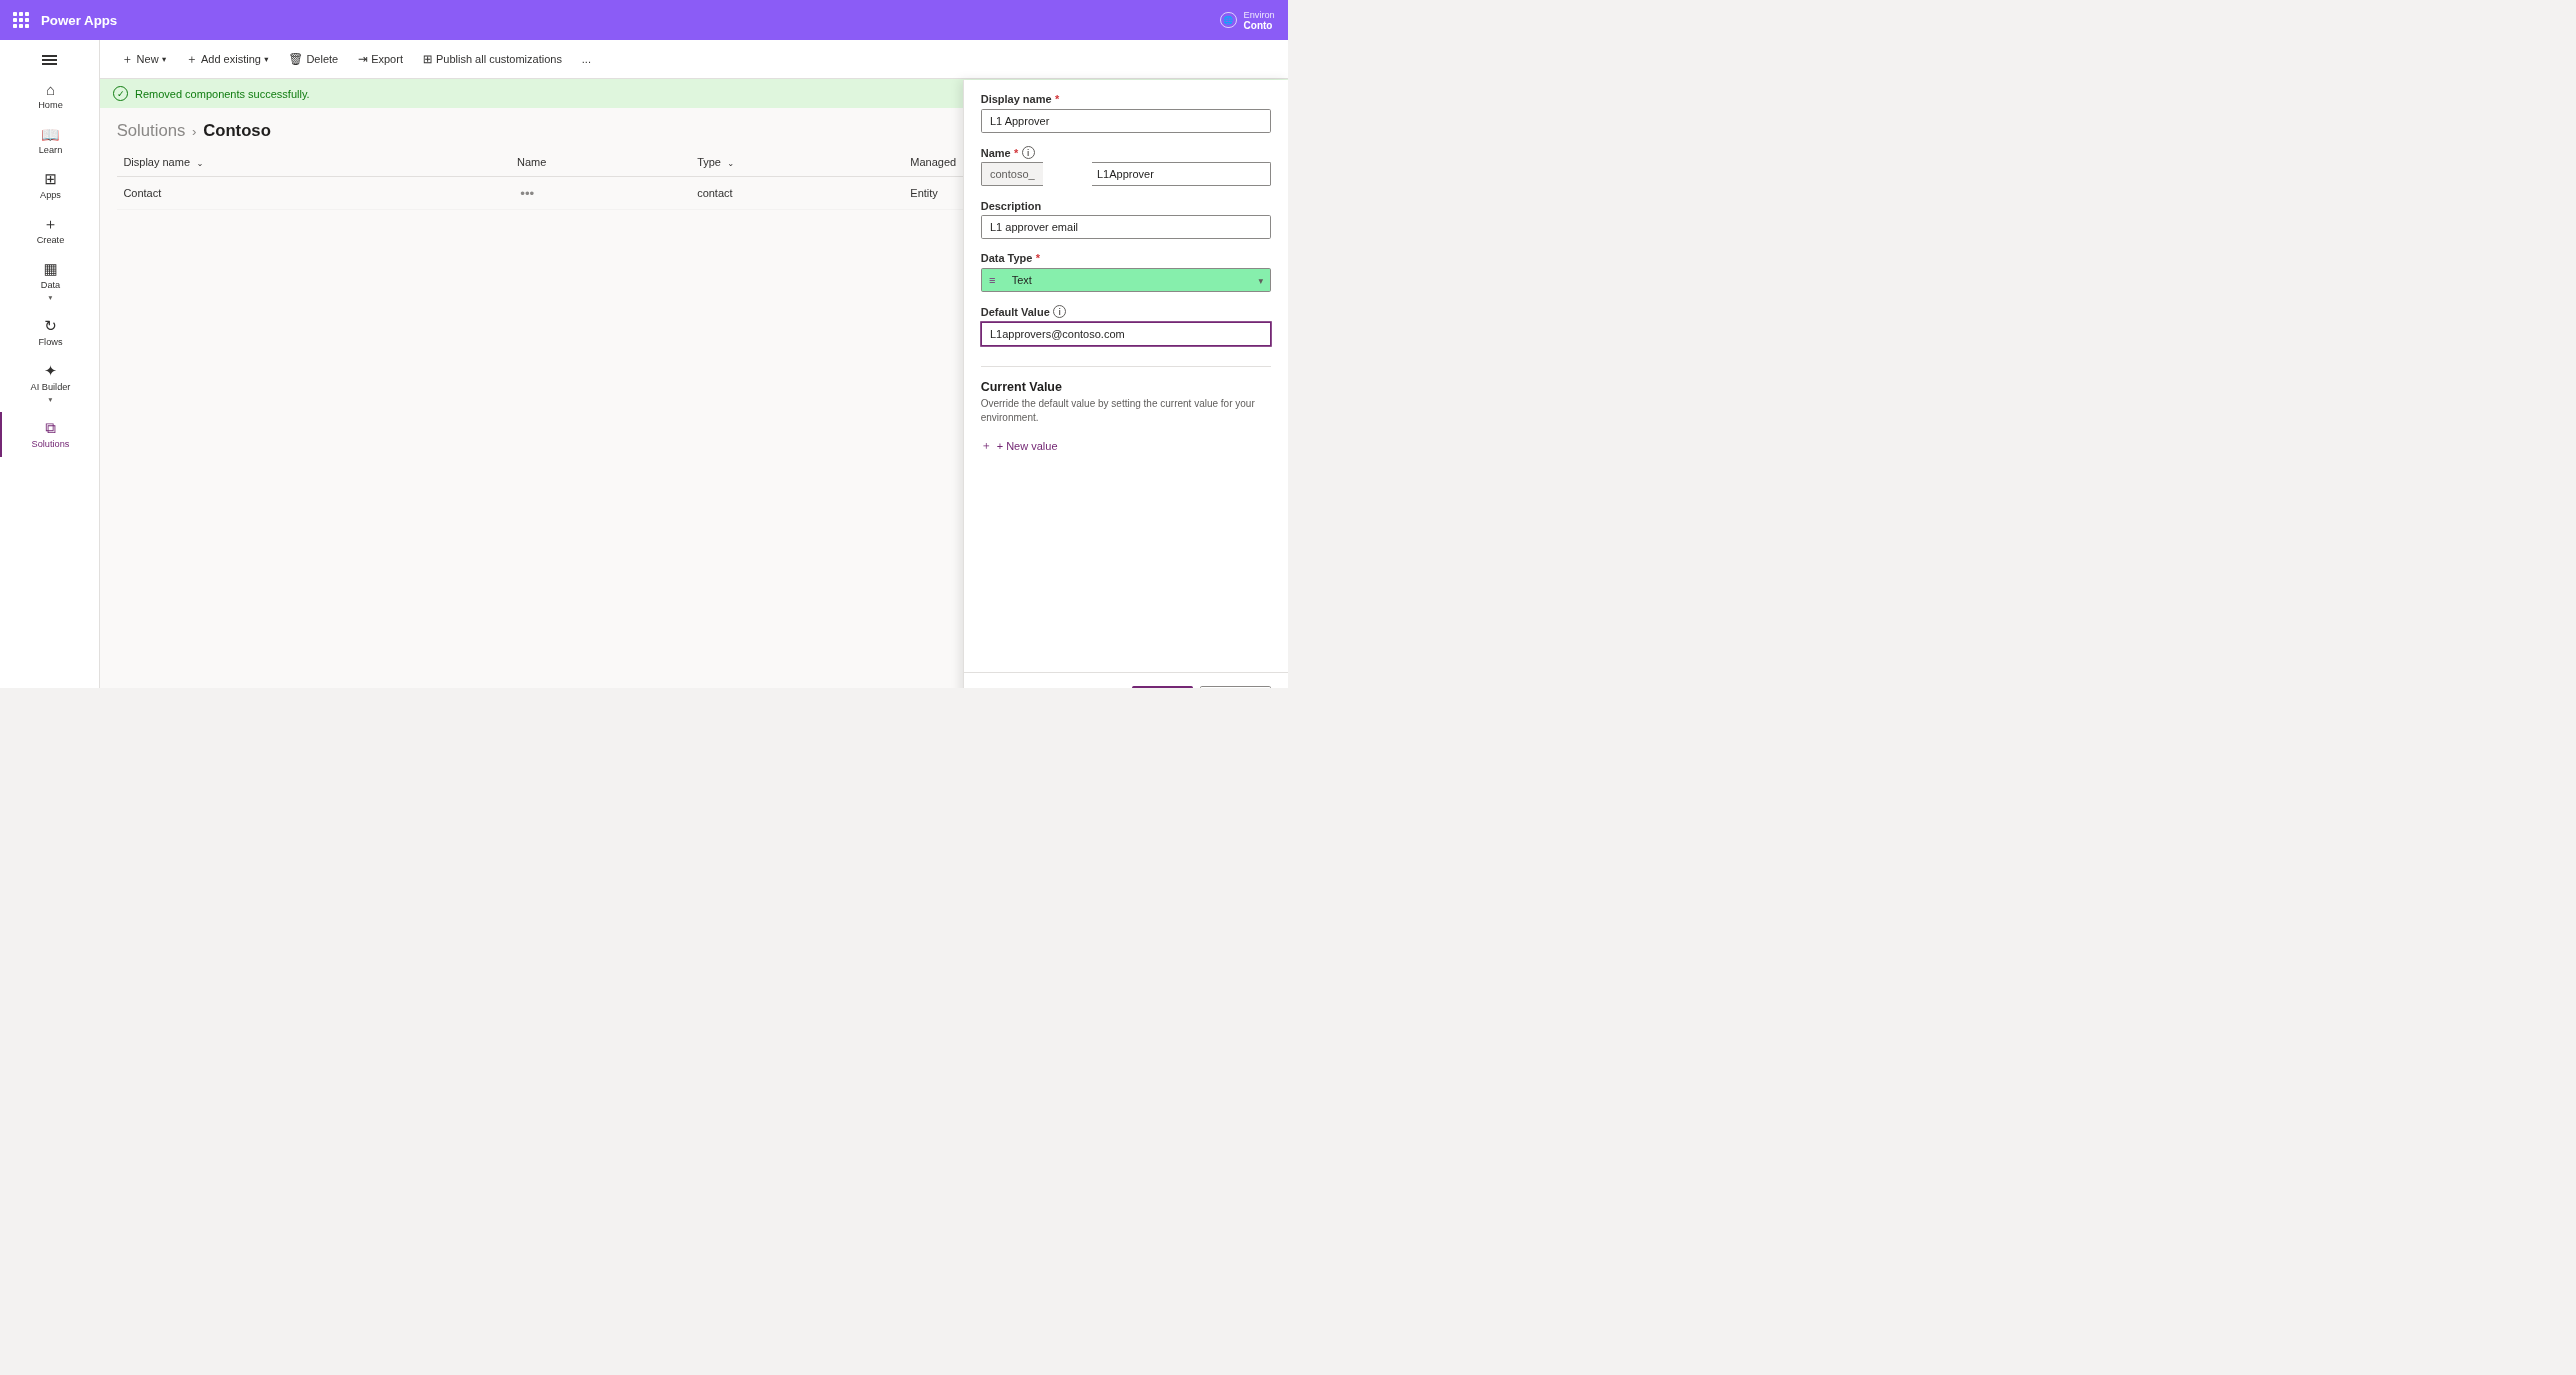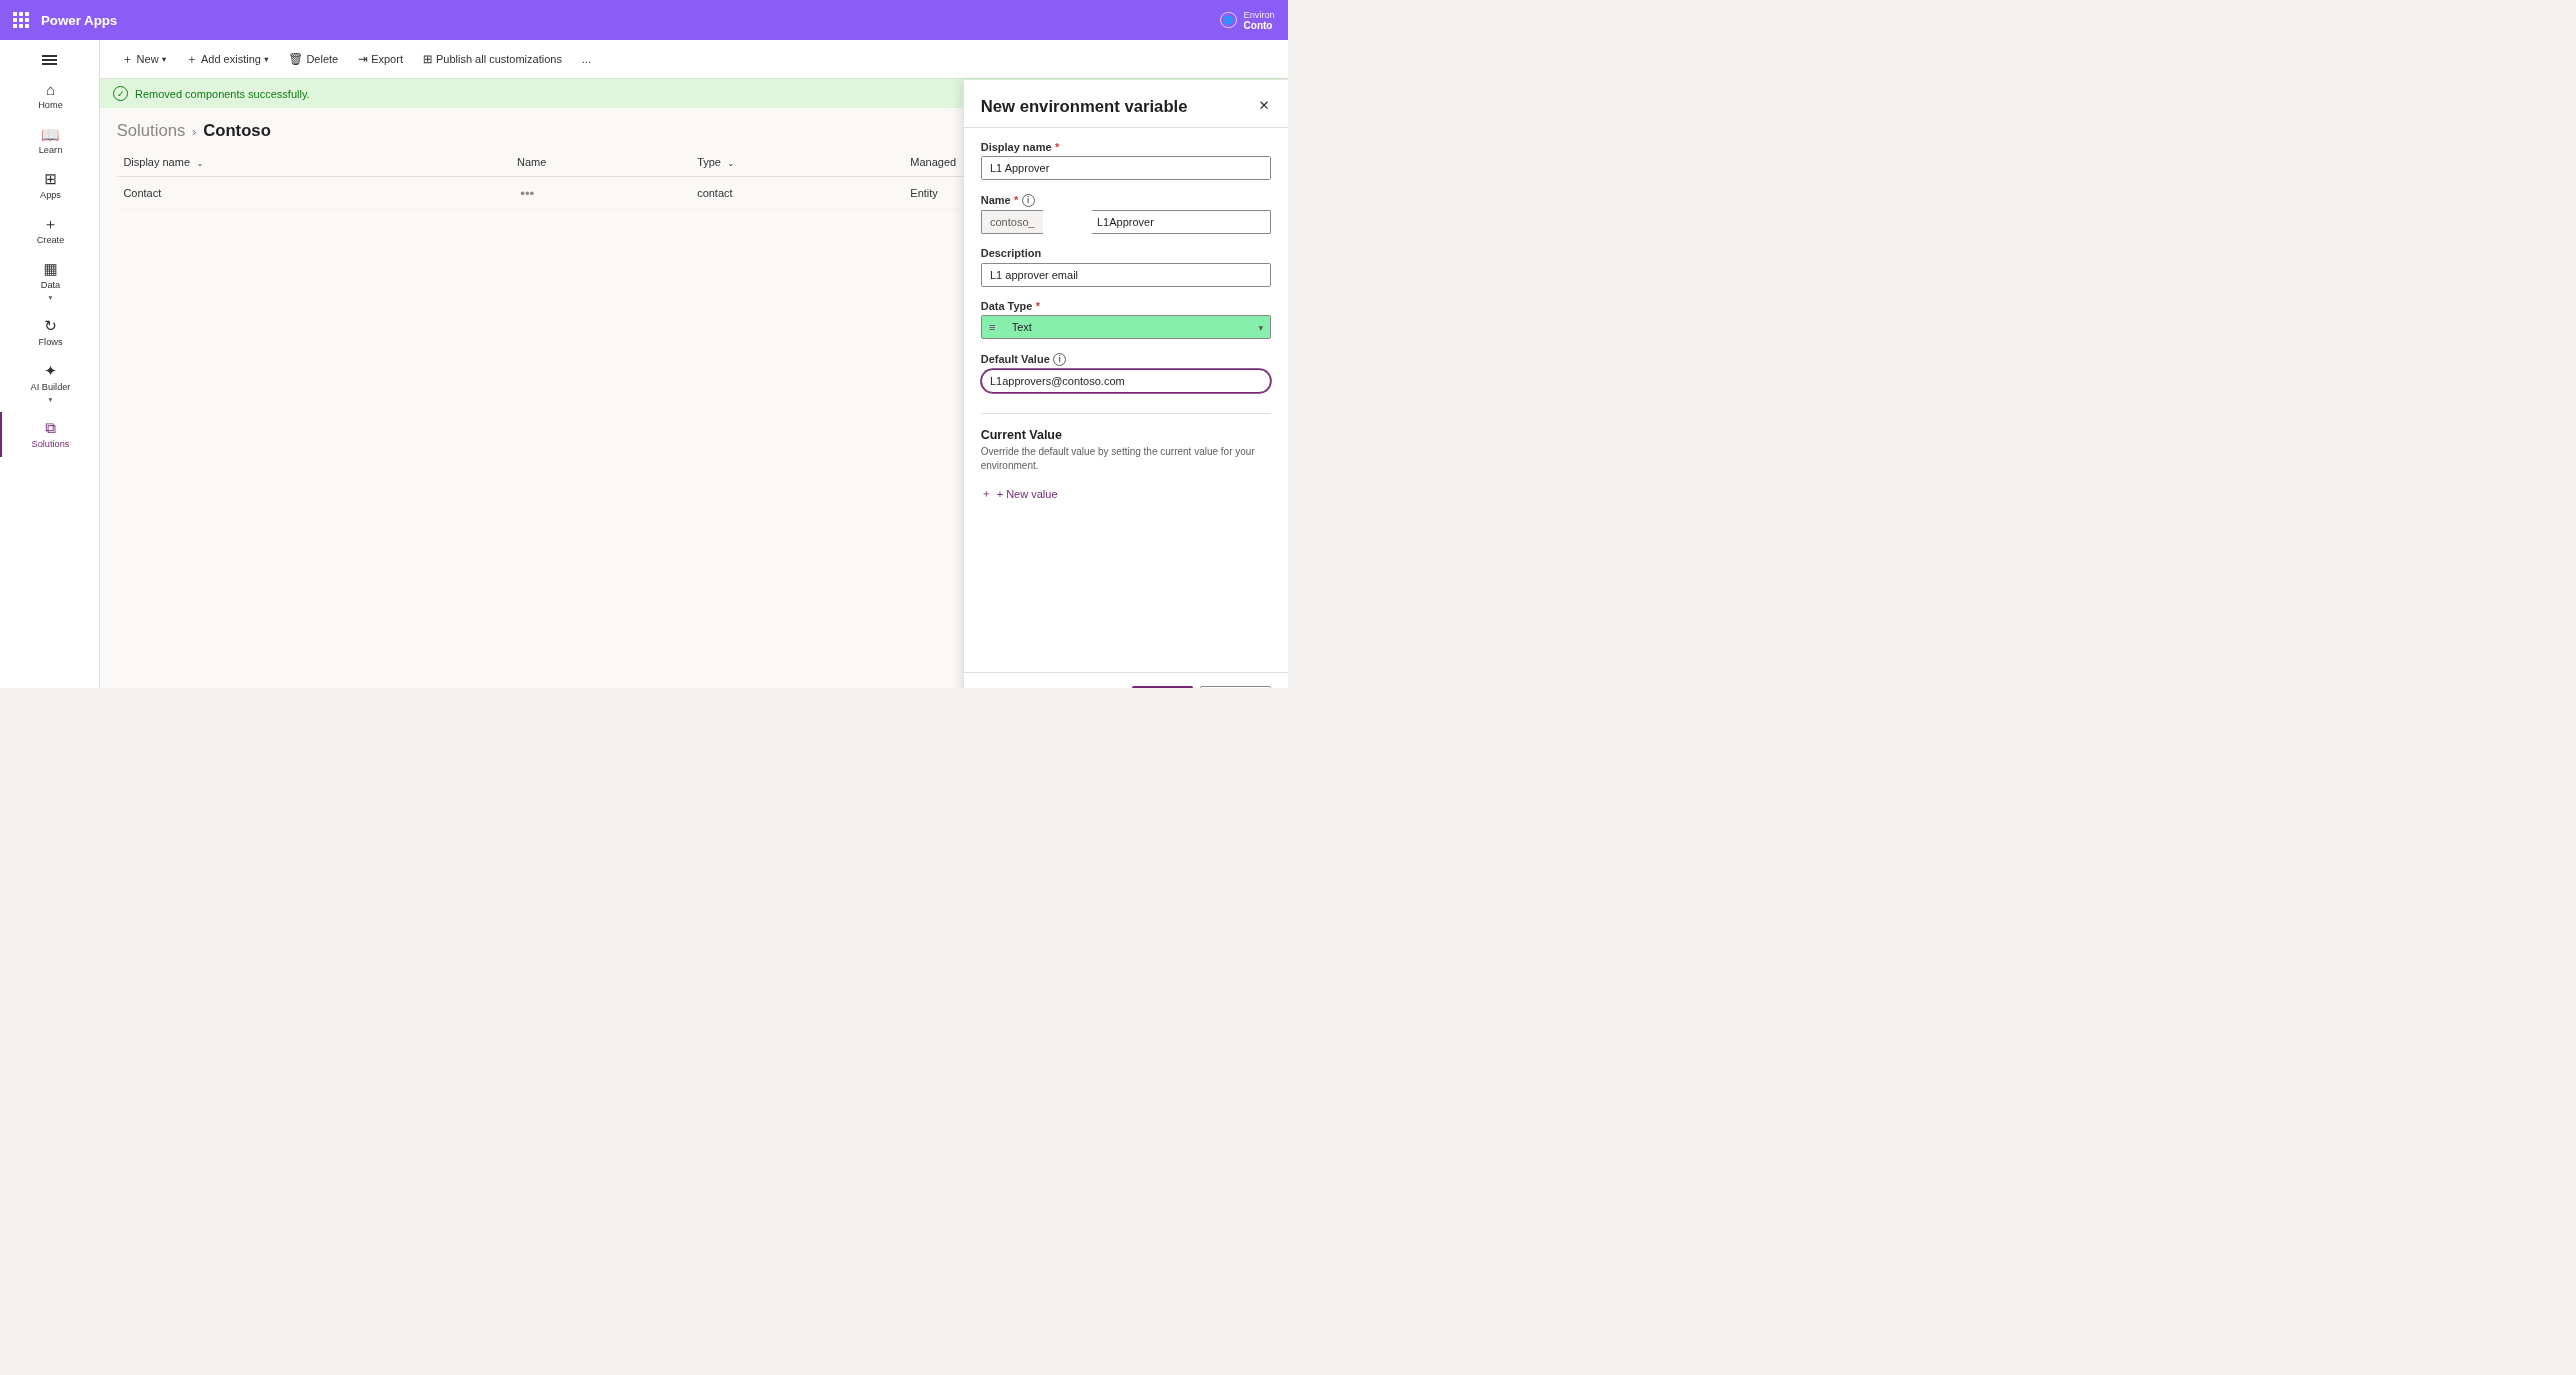--- a/index.html
+++ b/index.html
@@ -322,21 +322,21 @@
       right: 8.3px;
       top: 50%;
       transform: translateY(-50%);
       font-size: 9.2px;
       color: #605e5c;
       pointer-events: none;
     }
     .default-value-input {
       width: 100%;
       border: 1.3px solid #742774;
-      border-radius: 12px;
+      border-radius: 0;
       padding: 5px 8.3px;
       font-size: 11px;
       color: #201f1e;
       outline: none;
       margin-bottom: 13.3px;
       box-shadow: 0 0 0 0.8px #742774;
     }
     .section-divider {
       border: none;
       border-top: 0.8px solid #e1dfdd;
@@ -549,24 +549,20 @@
             <td>Entity</td>
             <td>
               <span class="lock-icon">🔒</span>
             </td>
           </tr>
         </tbody>
       </table>
     </div>
 
     <div class="panel-overlay">
-      <div class="panel-header">
-        <span class="panel-title">New environment variable</span>
-        <button class="panel-close">✕</button>
-      </div>
       <div class="panel-body">
 
         
         <div class="field-label">
           <span>Display name</span>
           <span class="required-star">*</span>
         </div>
         <input class="field-input" type="text" value="L1 Approver" style="">
 
         

